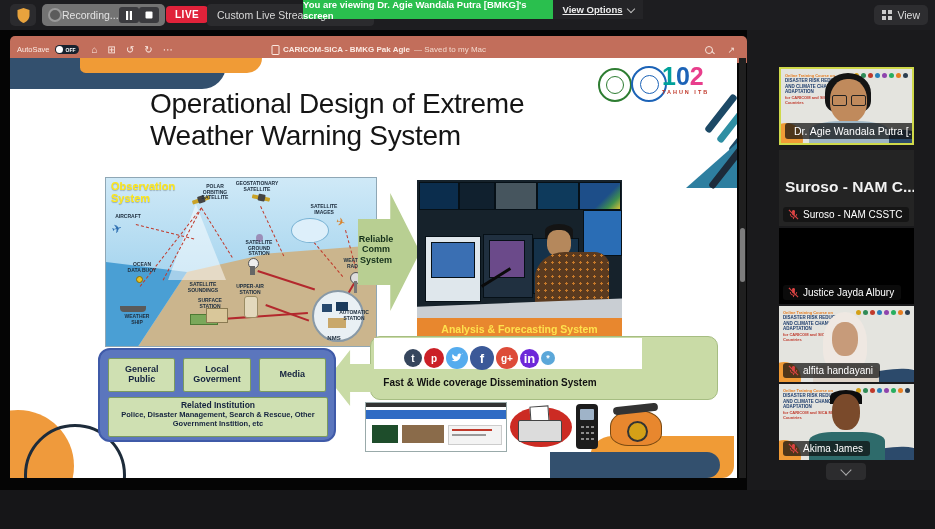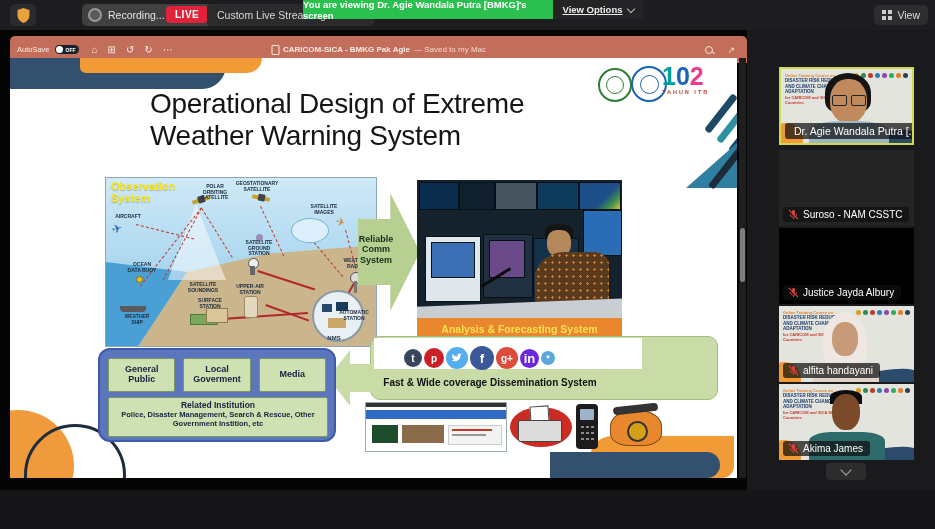--- a/index.html
+++ b/index.html
@@ -1,21 +1,21 @@
 <!DOCTYPE html>
 <html><head>
 <meta charset="utf-8">
 <style>
   html,body{margin:0;padding:0;background:#000;font-family:"Liberation Sans",sans-serif;}
   #app{position:relative;width:935px;height:529px;background:#050505;overflow:hidden;}
 
   
   .topbar{position:absolute;left:0;top:0;width:935px;height:30px;background:#1d1d20;}
   .shieldbox{position:absolute;left:10px;top:4px;width:26px;height:22px;background:#2b2b2e;border-radius:5px;display:flex;align-items:center;justify-content:center;}
-  .recpill{position:absolute;left:42px;top:4px;height:22px;background:#404040;border-radius:5px;display:flex;align-items:center;padding:0 6px;gap:6px;color:#e3e3e3;font-size:10.5px;margin-left:40px;}
+  .recpill{position:absolute;left:42px;top:4px;height:22px;background:#737373;border-radius:5px;display:flex;align-items:center;padding:0 6px;color:#e3e3e3;font-size:10.5px;}
   .recdot{width:10px;height:10px;border-radius:50%;border:2px solid #9a9a9a;background:#5b5b5b;}
   .recbtn{width:20px;height:16px;background:#3a3a3e;border-radius:3px;display:flex;align-items:center;justify-content:center;}
   .livebadge{position:absolute;left:166px;top:6px;background:#e0223a;color:#fff;font-weight:bold;font-size:10px;padding:3px 9px;border-radius:4px;letter-spacing:.5px;}
   .streampill{position:absolute;left:207px;top:4px;height:22px;background:#2b2b2e;border-radius:4px;display:flex;align-items:center;padding:0 10px;color:#d9d9d9;font-size:10.5px;}
   .greenbanner{position:absolute;left:303px;top:0;width:250px;height:19px;background:#2abf4e;color:#fff;font-weight:bold;font-size:9.5px;display:flex;align-items:center;justify-content:center;}
   .viewopts{position:absolute;left:553px;top:0;width:90px;height:19px;background:#242427;color:#ececec;font-weight:bold;font-size:9.5px;display:flex;align-items:center;justify-content:center;gap:5px;text-decoration:underline;}
   .viewbtn{position:absolute;right:7px;top:5px;height:20px;background:#2d2d30;border-radius:5px;display:flex;align-items:center;padding:0 8px;gap:5px;color:#ddd;font-size:10.5px;}
   .grid-ic{width:4px;height:4px;background:#ccc;box-shadow:6px 0 #ccc,0 6px #ccc,6px 6px #ccc;margin-right:6px;margin-bottom:6px;}
   .caret-down{width:5px;height:5px;border-right:1.4px solid #bbb;border-bottom:1.4px solid #bbb;transform:rotate(45deg);margin-top:-2px;}
 
@@ -386,20 +386,21 @@
       </div>
       <div class="nametag" style="font-size:10.5px">
         <svg width="9" height="11" viewBox="0 0 9 11">
             <path d="M3 0h3l-.4 3L8 5v1H5v4.4L4.5 11 4 10.4V6H1V5l2.4-2z" fill="#fff"></path>
           </svg>
         <span>Dr. Agie Wandala Putra [...</span>
       </div>
     </div>
 
     <div class="tile" style="top:120px;background:#242424">
+      <div style="position:absolute;left:6px;top:28px;font-size:15.5px;font-weight:bold;color:#f2f2f2;white-space:nowrap">Suroso - NAM C...</div>
       <div class="nametag">
         <svg width="11" height="11" viewBox="0 0 12 12">
             <rect x="4.5" y="1" width="3" height="6" rx="1.5" fill="#d44"></rect>
             <path d="M2.5 5.5a3.5 3.5 0 0 0 7 0" fill="none" stroke="#d44"></path>
             <line x1="6" y1="9" x2="6" y2="11" stroke="#d44"></line>
             <line x1="1" y1="1" x2="11" y2="11" stroke="#d44" stroke-width="1.2"></line>
           </svg>
         <span>Suroso - NAM CSSTC</span>
       </div>
     </div>

